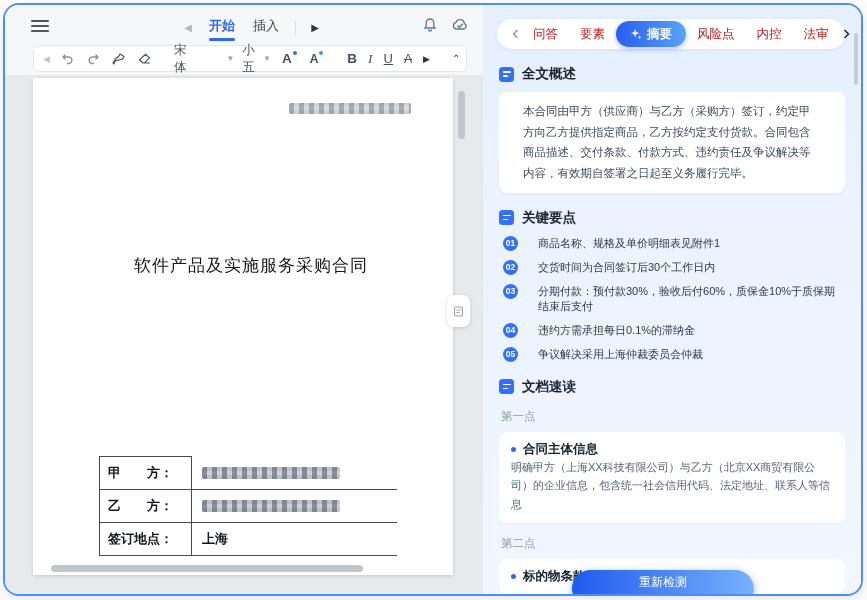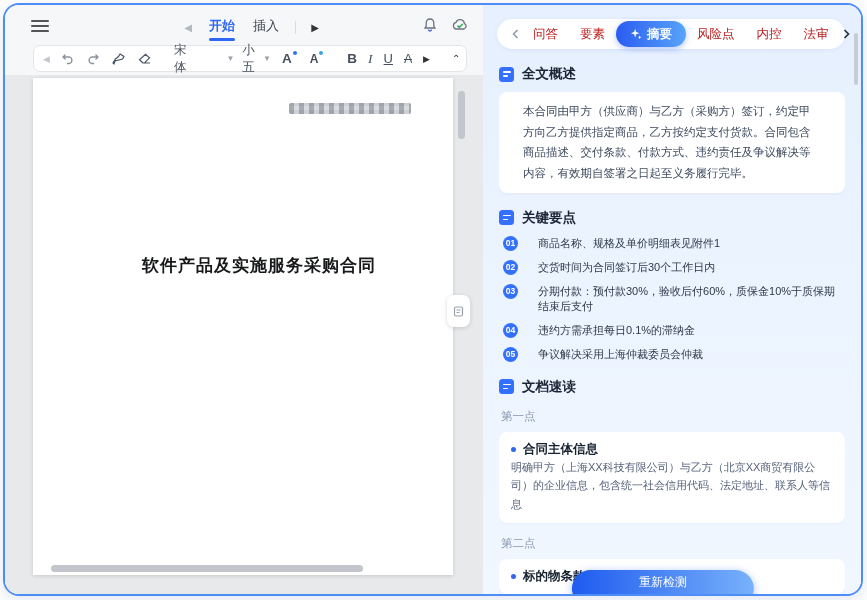--- a/index.html
+++ b/index.html
@@ -47,22 +47,22 @@
 
   .canvas { position:absolute; left:0; right:0; top:70px; bottom:0; background:#e8e9eb; overflow:hidden; }
   .page { position:absolute; left:28px; top:3px; width:420px; height:497px; background:#fff; box-shadow:0 1px 4px rgba(0,0,0,.14); }
 
   .redact { background:
       repeating-linear-gradient(90deg, rgba(110,116,128,.78) 0 5px, rgba(186,190,198,.55) 5px 10px),
       repeating-linear-gradient(0deg, rgba(140,146,158,.55) 0 4px, rgba(208,211,217,.5) 4px 8px);
     border-radius:2px; filter:blur(.7px); }
   .doc-number { position:absolute; top:25px; right:42px; width:122px; height:11px; opacity:.75; }
 
-  .doc-title { position:absolute; top:176px; left:16px; width:100%; text-align:center;
-    font-size:17px; font-weight:bold; color:#17181a; letter-spacing:1px; }
+  .doc-title { position:absolute; top:176px; left:8px; width:100%; text-align:center;
+    font-size:17px; font-weight:normal; color:#17181a; letter-spacing:1px; }
 
   .sign-table { position:absolute; left:66px; top:378px; width:298px; border-collapse:collapse;
     font-family:"Liberation Serif", serif; font-size:13px; color:#14171c; }
   .sign-table td { height:33px; vertical-align:middle; }
   .sign-table td.lbl { border:1.5px solid #454a52; width:92px; padding:0 8px; font-weight:bold; white-space:nowrap; }
   .sign-table td.val { border-bottom:1.5px solid #454a52; padding:0 10px; }
   .val-redact { width:138px; height:12px; }
   .val-city { font-weight:bold; }
 
   .v-scroll { position:absolute; right:18px; top:6px; bottom:34px; width:7px; }
@@ -203,20 +203,40 @@
       <span class="t-arrow dark">▶</span>
       <span class="tb-div"></span>
       <span class="t-arrow dark" style="font-size:10px;">⌃</span>
     </div>
 
     <div class="canvas">
       <div class="page">
         <div class="doc-number redact"></div>
         <h1 class="doc-title">软件产品及实施服务采购合同</h1>
 
+        <table class="sign-table">
+          <tbody>
+              <tr>
+            <td class="lbl">甲　　方：</td>
+            <td class="val">
+                  <div class="val-redact redact"></div>
+                </td>
+          </tr>
+          <tr>
+            <td class="lbl">乙　　方：</td>
+            <td class="val">
+                  <div class="val-redact redact"></div>
+                </td>
+          </tr>
+          <tr>
+            <td class="lbl">签订地点：</td>
+            <td class="val val-city">上海</td>
+          </tr>
+        </tbody>
+          </table>
       </div>
 
       <button class="side-handle">
         <svg width="11" height="11" viewBox="0 0 11 11">
           <rect x="1.5" y="1" width="8" height="9" rx="1.5" fill="none" stroke="#9aa1ab" stroke-width="1.2"></rect>
           <path d="M3.5 4 L7.5 4 M3.5 6.5 L6.5 6.5" stroke="#9aa1ab" stroke-width="1"></path>
         </svg>
       </button>
 
       <div class="v-scroll">

